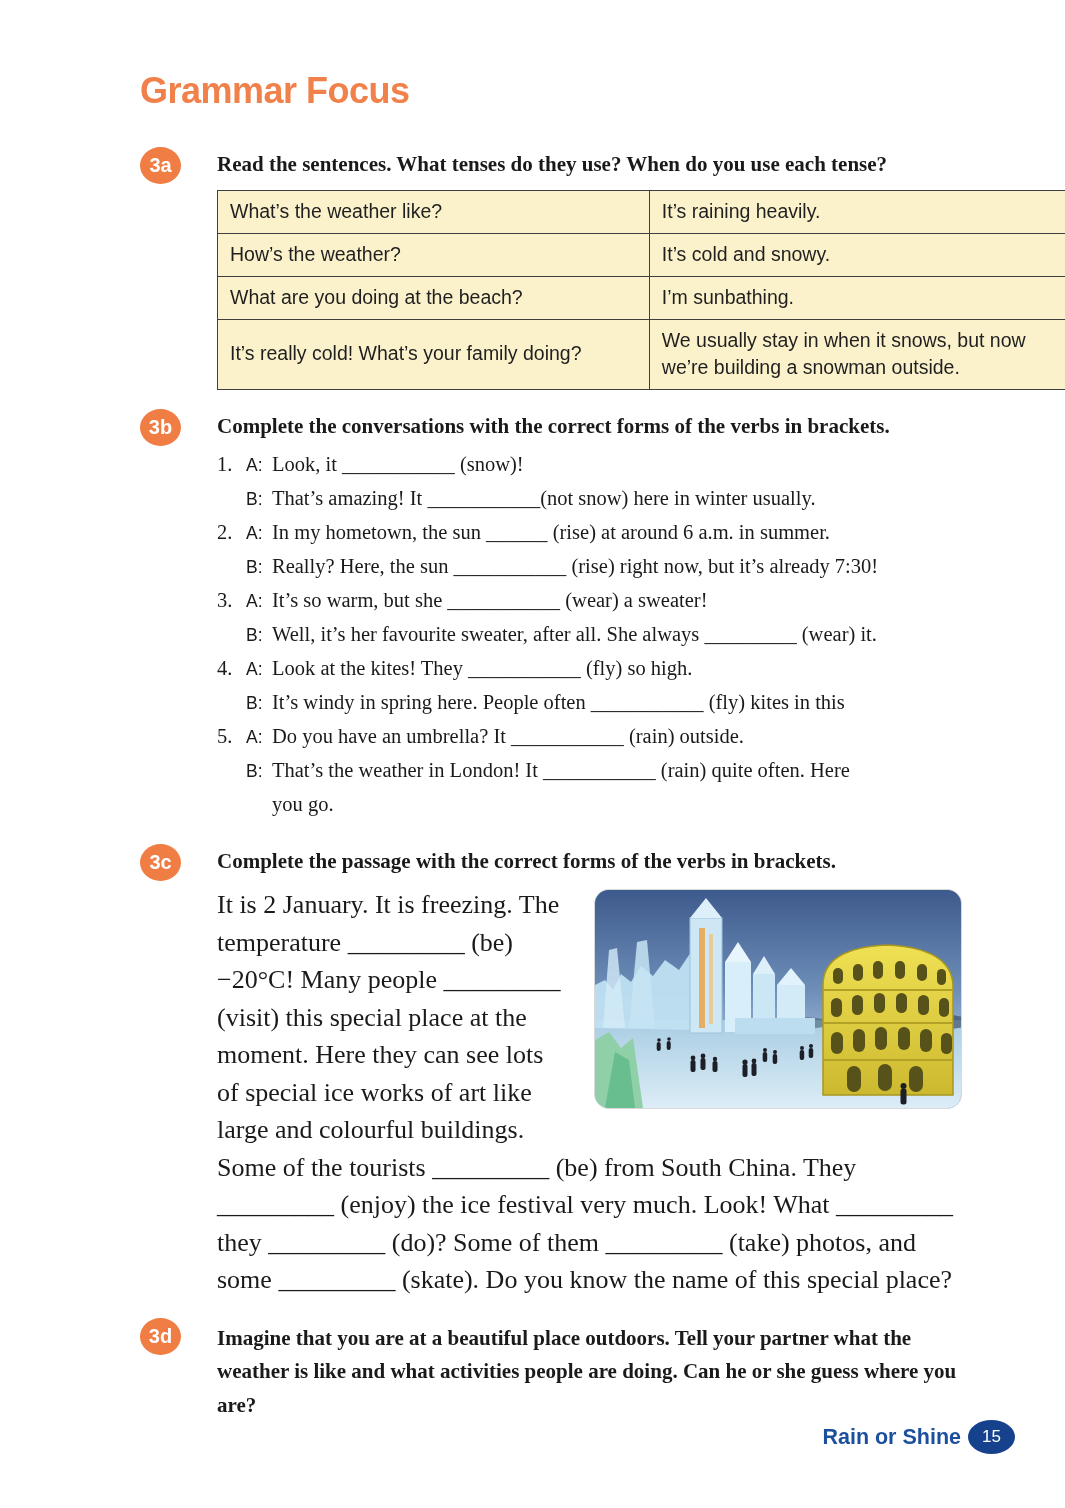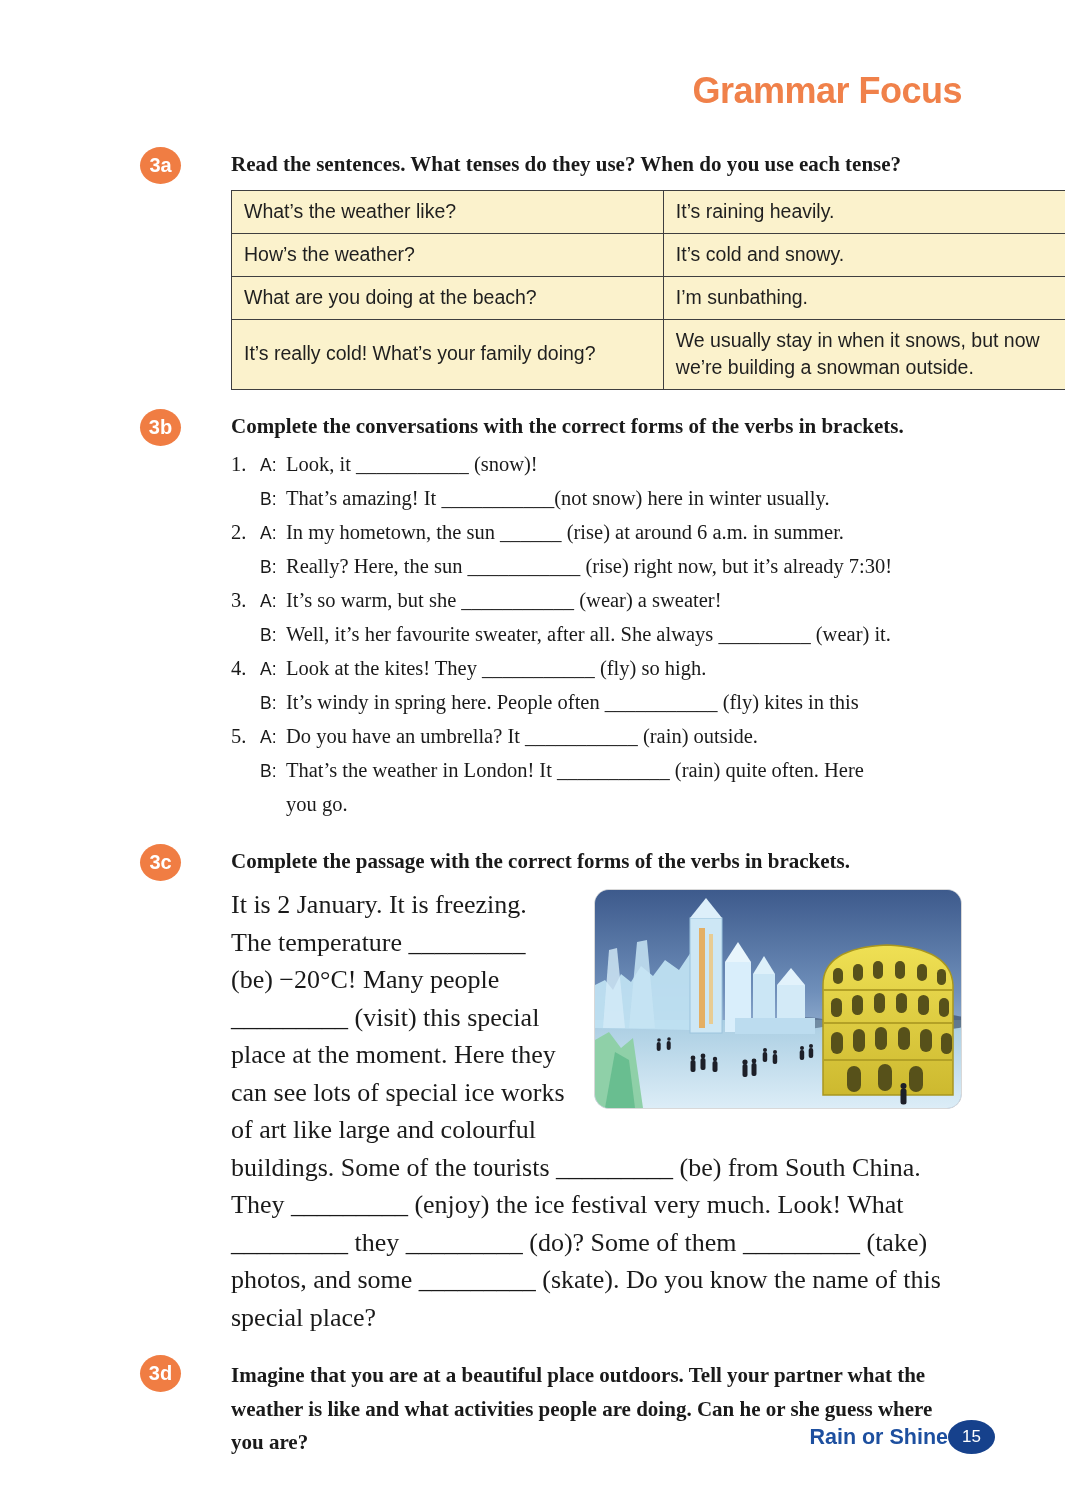--- a/index.html
+++ b/index.html
@@ -4,23 +4,23 @@
 <style>
   * { margin:0; padding:0; box-sizing:border-box; }
   body { background:#888; font-family:"Liberation Serif", serif; }
   .page {
     position:relative; width:1065px; height:1508px; background:#ffffff;
     margin:0 auto; overflow:hidden; color:#1a1a1a;
   }
   .content { position:absolute; left:140px; top:0; width:822px; }
   h1.gf-title {
     margin-top:70px; font-family:"Liberation Sans", sans-serif;
-    font-weight:bold; font-size:36px; letter-spacing:-0.5px; color:#F0814A;text-align:right;
-  }
-  .section { display:flex; gap:14px; align-items:flex-start; }
+    font-weight:bold; font-size:36px; letter-spacing:-0.5px; color:#F0814A;
+  }
+  .section { display:flex; align-items:flex-start; }
   .badge {
     flex:0 0 auto; width:41px; height:37px; border-radius:50%;
     background:#F07D43; color:#fff; font-family:"Liberation Sans", sans-serif;
     font-weight:bold; font-size:20px; display:flex; align-items:center; justify-content:center;
     margin-top:-4px;
   }
   .section-body { width:767px;margin-left:36px; }
   .instruction { font-weight:bold; font-size:21px; line-height:1.25; }
 
   
@@ -44,21 +44,21 @@
   .photo-frame {
     float:right; width:368px; height:220px; margin:3px 0 14px 26px;
     border-radius:15px; overflow:hidden; border:1px solid #d8d8d8; background:#7e9cc2;
   }
   .photo-frame svg { display:block; }
 
   
   .s3d-text { font-weight:bold; font-size:21px; line-height:33.5px; }
 
   
-  .footer { position:absolute; top:1420px; right:70px; display:flex; align-items:center; gap:0; }
+  .footer { position:absolute; top:1420px; right:50px; display:flex; align-items:center; gap:7px; }
   .footer .unit {
     font-family:"Liberation Sans", sans-serif; font-weight:bold;
     font-size:21.5px; color:#1D4F9F;
   }
   .page-num {
     width:47px; height:34px; border-radius:50%; background:#16418C; color:#fff;
     font-family:"Liberation Sans", sans-serif; font-weight:normal; font-size:17px;
     display:flex; align-items:center; justify-content:center;
   }
 

